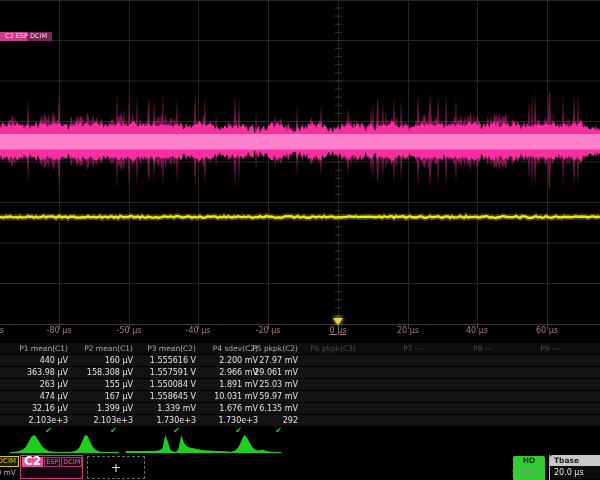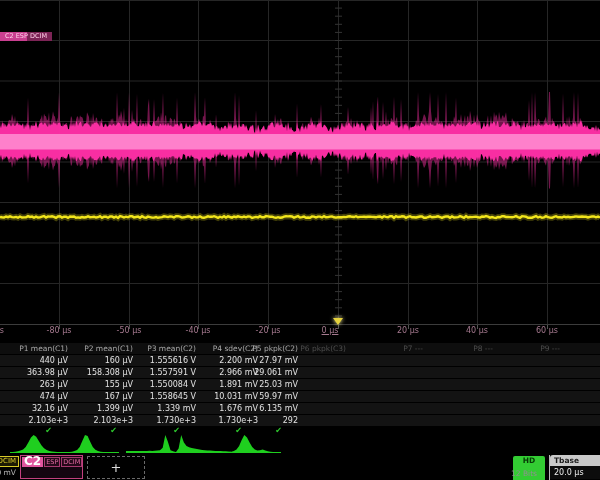--- a/index.html
+++ b/index.html
@@ -123,21 +123,21 @@
       </g>
     </svg>
 
   <div class="anno">C2 ESP DCIM</div>
   <div id="time-axis">
       <div class="timelabel" style="left: -35px;">-100 µs</div>
       <div class="timelabel" style="left: 35px;">-80 µs</div>
       <div class="timelabel" style="left: 105px;">-50 µs</div>
       <div class="timelabel" style="left: 174px;">-40 µs</div>
       <div class="timelabel" style="left: 244px;">-20 µs</div>
-      <div class="timelabel" style="left: 306px; text-decoration: underline;">0 µs</div>
+      <div class="timelabel" style="left: 314px; text-decoration: underline;">0 µs</div>
       <div class="timelabel" style="left: 384px;">20 µs</div>
       <div class="timelabel" style="left: 453px; text-align: center;">40 µs</div>
       <div class="timelabel" style="left: 523px;">60 µs</div>
     </div>
   <div class="trig"></div>
 
   <div id="mtable">
       <div class="stripe hdr" style="top: 343px;"></div>
       <div class="stripe" style="top: 355px;"></div>
       <div class="stripe" style="top: 367px;"></div>
@@ -188,21 +188,21 @@
       <div class="mcol" style="left: 214px;">
         <div class="h">P5 pkpk(C2)</div>
         <div class="v">27.97 mV</div>
         <div class="v">29.061 mV</div>
         <div class="v">25.03 mV</div>
         <div class="v">59.97 mV</div>
         <div class="v">6.135 mV</div>
         <div class="v">292</div>
         <div class="chk">✔</div>
       </div>
-      <div class="mcol dim" style="left: 262px;">
+      <div class="mcol dim" style="left: 272px;">
         <div class="h">P6 pkpk(C3)</div>
       </div>
       <div class="mcol dim" style="left: 339px;">
         <div class="h">P7 ---</div>
       </div>
       <div class="mcol dim" style="left: 409px;">
         <div class="h">P8 ---</div>
       </div>
       <div class="mcol dim" style="left: 476px;">
         <div class="h">P9 ---</div>

